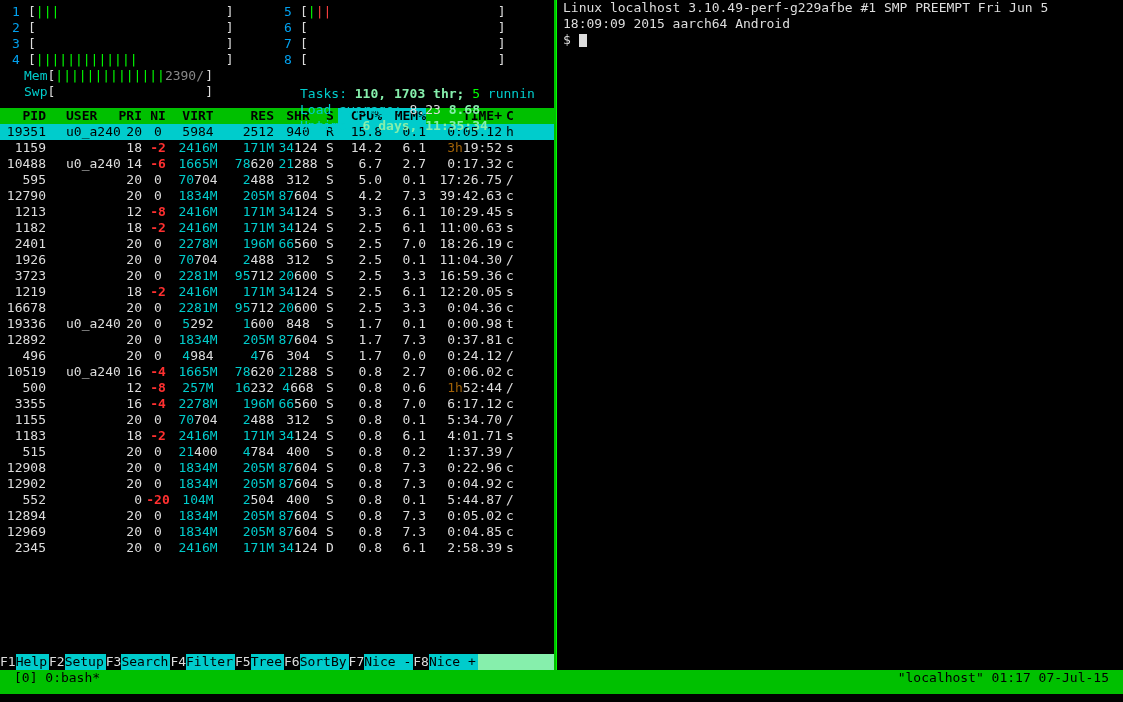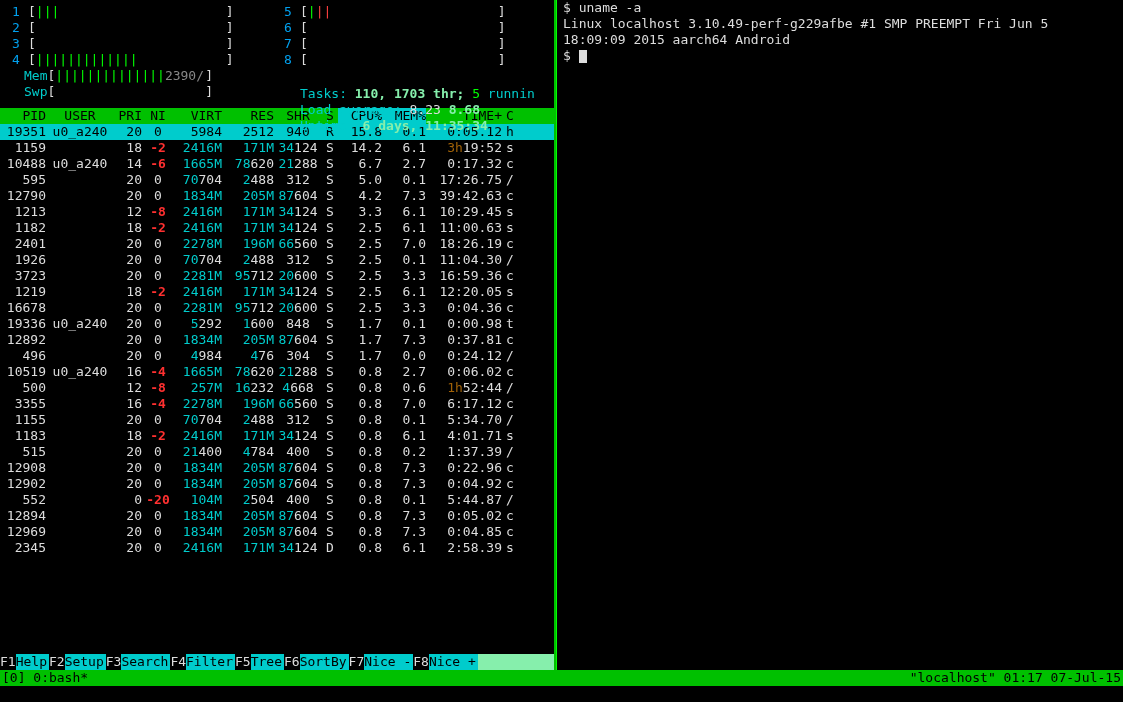--- a/index.html
+++ b/index.html
@@ -13,39 +13,39 @@
 .cpu-pair{display:flex;width:278px}
 .cnum{width:16px;color:#00a0ee}
 .cnum4{color:#00cccc}
 .br{color:#ddd}
 .bar{display:inline-block;width:190px;overflow:hidden;white-space:nowrap}
 .g{color:#00ff00}.r{color:#ff4040}.b{color:#00cccc}.w{color:#ddd}.hi{color:#86efac;font-weight:bold}
 .red{color:#ff3030;font-weight:bold}
 .redh{color:#a16207}
 .meters{padding-left:12px}
 .sys2{position:absolute;left:300px;top:86px}
-.header{display:flex;background:#00c000;color:#000;font-weight:normal;height:16px}
+.header{display:flex;background:#00c000;color:#000;font-weight:bold;height:16px}
 .selrow{background:#00cccc;color:#000}
 .prow{display:flex;height:16px}
 .c-pid{width:46px;text-align:right}
-.c-user{width:64px;padding-left:4px;text-align:center}
+.c-user{width:64px;padding-left:20px;text-align:left}
 .c-pri{width:32px;text-align:right}
 .c-ni{width:32px;text-align:center}
-.c-virt{width:48px;text-align:right}
+.c-virt{width:48px;text-align:center}
 .c-res{width:52px;text-align:right}
 .c-shr{width:48px;text-align:center}
 .c-s{width:16px;text-align:center}
 .c-cpu{width:44px;text-align:right}
 .c-mem{width:44px;text-align:right}
 .c-time{width:76px;text-align:right}
 .c-cmd{width:24px;padding-left:4px;text-align:left;overflow:hidden}
 .fnbar{background:#86efac;color:#000;height:16px;display:flex;white-space:nowrap}
 .fk{color:#ddd;background:#000}
 .fl{background:#00cccc;color:#000;padding:0 2px 0 0}
-.tmux{background:#00c000;color:#000;height:16px;display:flex;justify-content:space-between;padding:0 2px}
+.tmux{background:#00c000;color:#000;height:24px;display:flex;justify-content:space-between;padding:0 14px}
 .divider{position:absolute;left:554px;top:0;bottom:32px;width:2px;background:#00c000}
 .prompt{color:#ddd}
 .cursor{display:inline-block;width:8px;height:13px;background:#ddd;vertical-align:middle}
 .processes{flex:1;overflow:hidden}
 .mempct{color:#888}
 </style>
 </head>
 <body>
 
 <div class="screen">
@@ -539,21 +539,20 @@
           <span class="fk">F6</span>
           <span class="fl">SortBy</span>
           <span class="fk">F7</span>
           <span class="fl">Nice -</span>
           <span class="fk">F8</span>
           <span class="fl">Nice +</span>
         </div>
 </div>
 <div class="divider"></div>
 <div class="right">
-  <div class="prompt">$ uname -a</div>
   <div class="prompt">Linux localhost 3.10.49-perf-g229afbe #1 SMP PREEMPT Fri Jun 5</div>
   <div class="prompt">18:09:09 2015 aarch64 Android</div>
   <div class="prompt"><span>$ </span><span class="cursor"></span></div>
 </div>
 </div>
 <div class="tmux">
   <span>[0] 0:bash*</span>
   <span>"localhost" 01:17 07-Jul-15</span>
 </div>
 </div>

